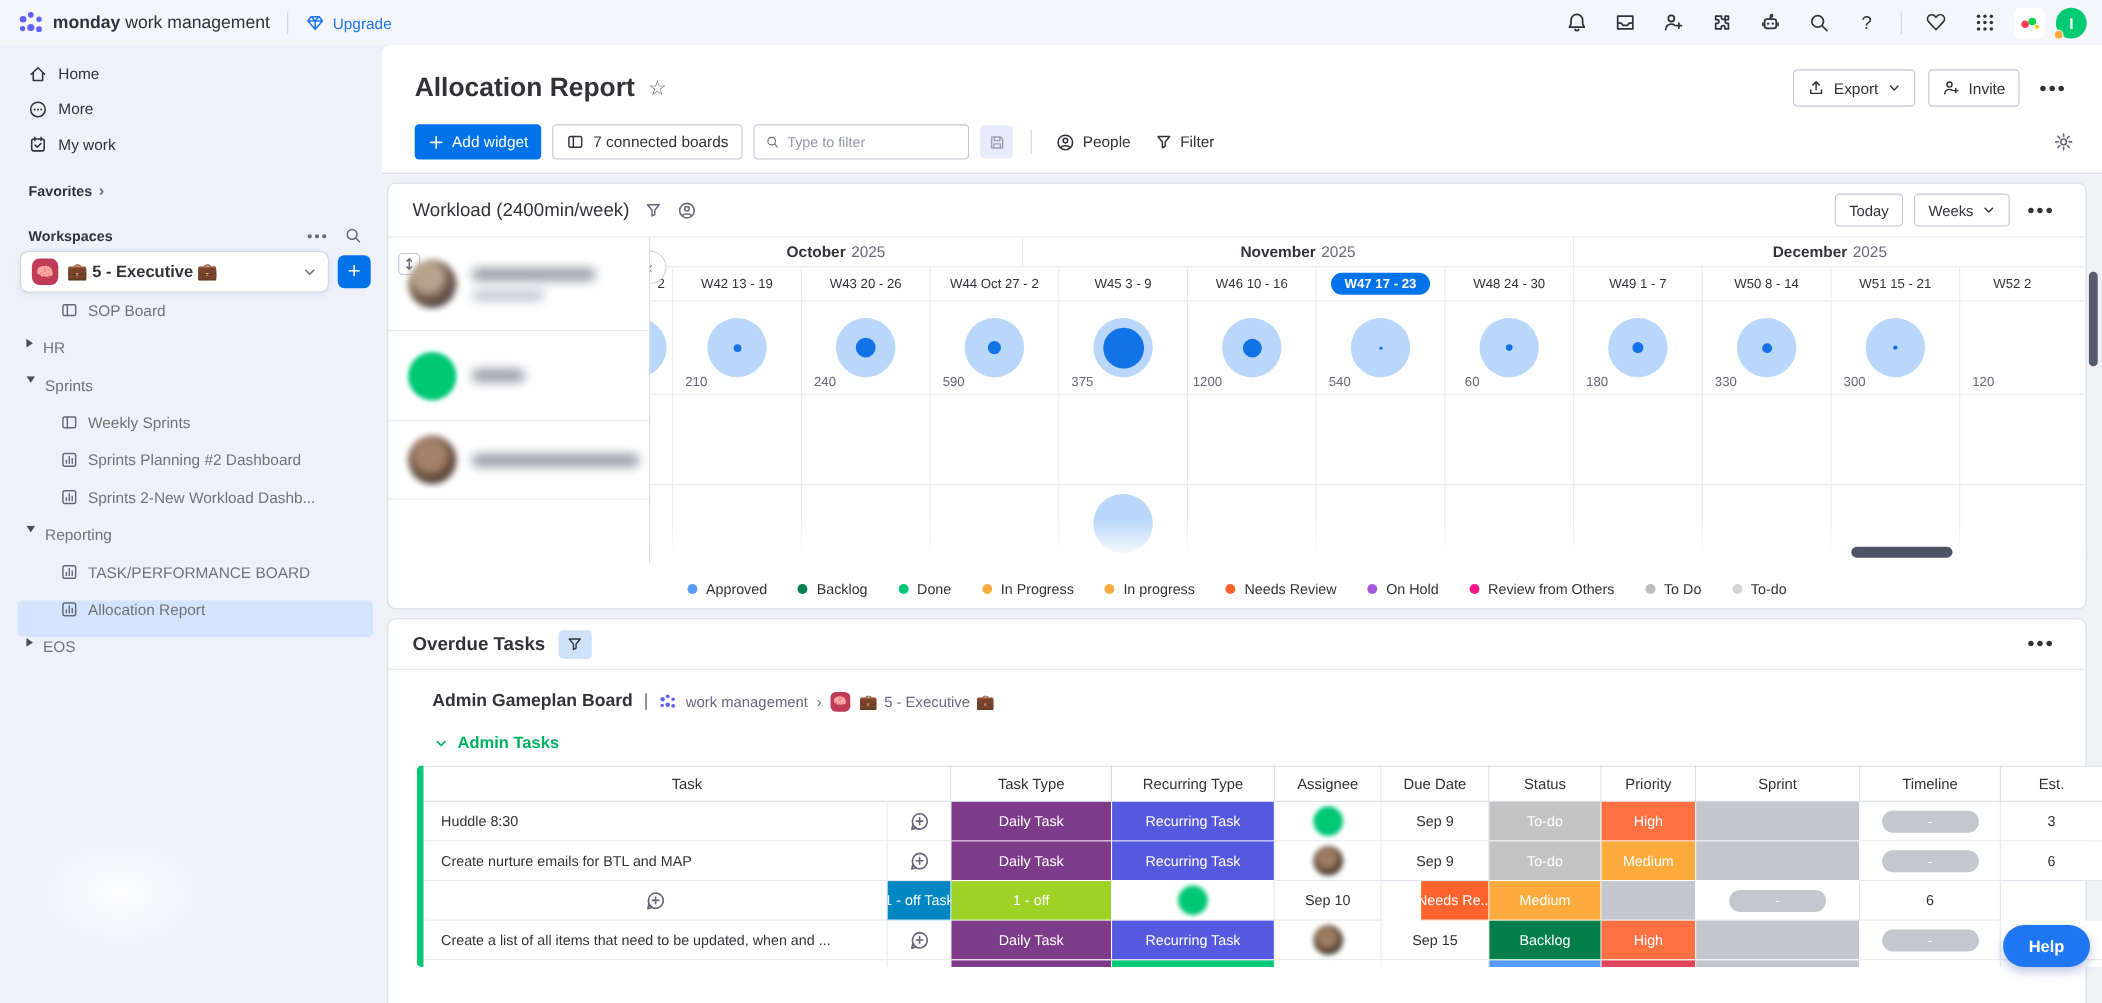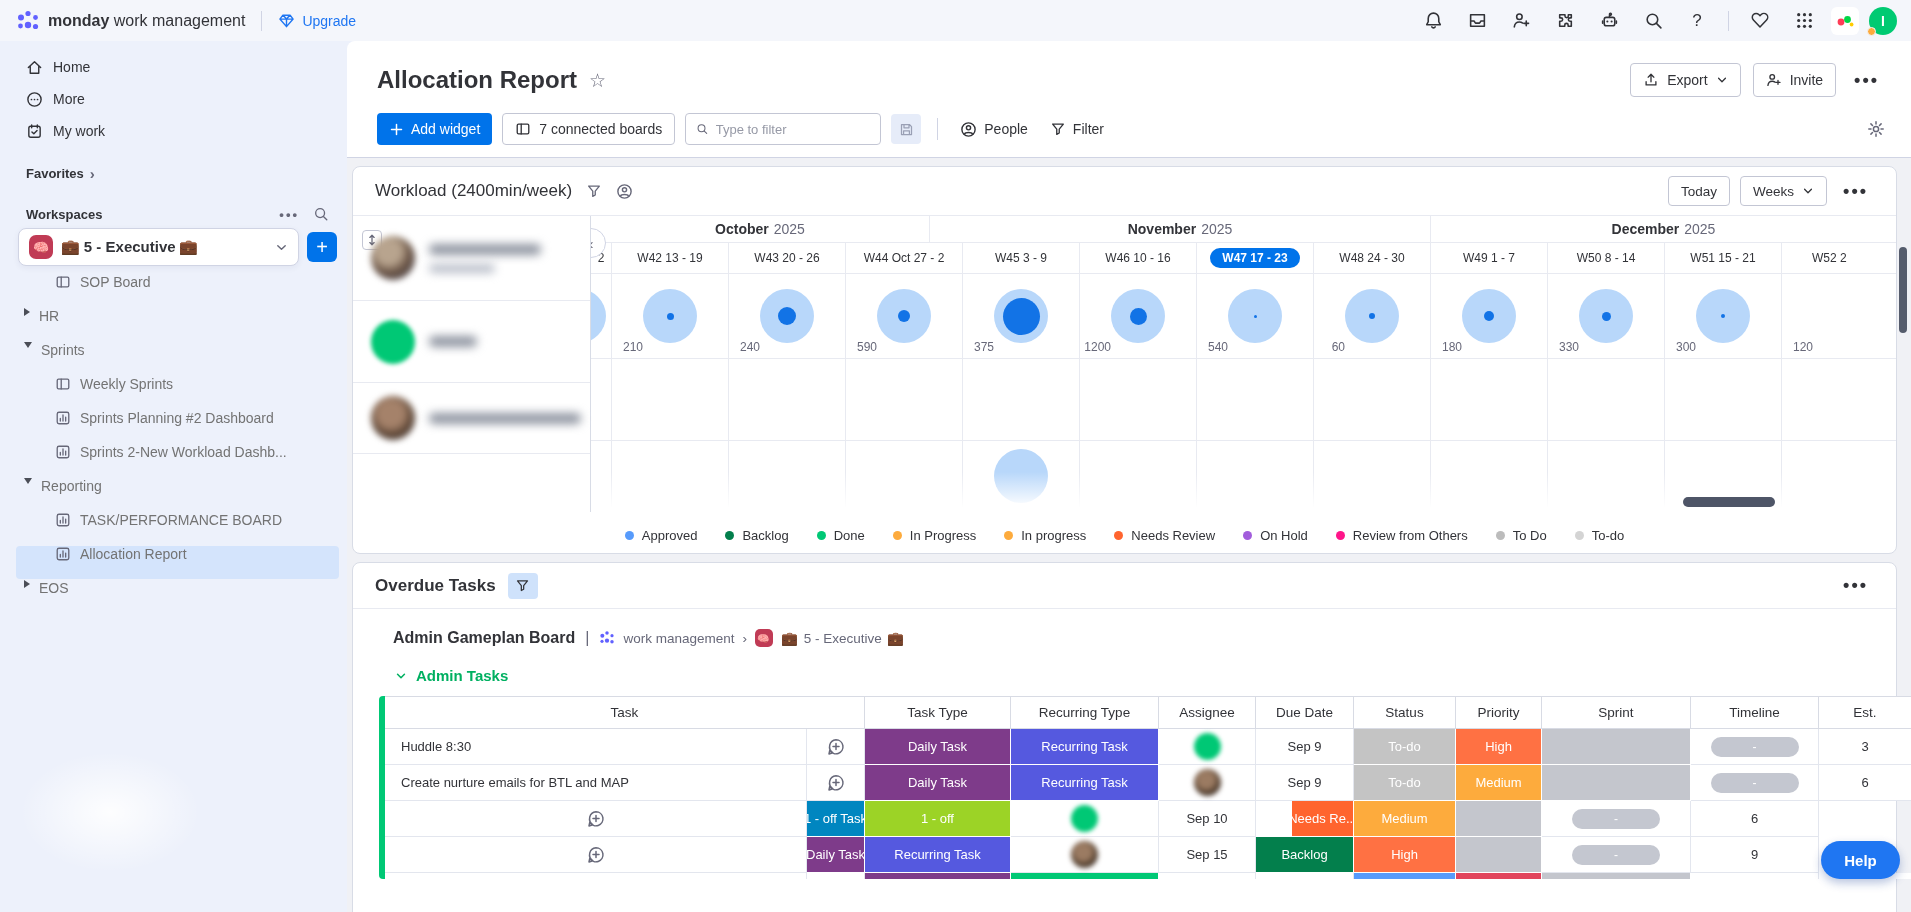--- a/index.html
+++ b/index.html
@@ -825,20 +825,21 @@
                 <div>Sep 10</div>
                 <div class="cell-color" style="background: rgb(255, 100, 46); margin-left: 36px;">Needs Re...</div>
                 <div class="cell-color" style="background: rgb(253, 171, 61);">Medium</div>
                 <div class="c-sprint" style="background: rgb(196, 198, 205);"></div>
                 <div>
                   <div class="tl-pill">-</div>
                 </div>
                 <div>6</div>
               </div>
               <div class="t-row t-body">
+                <div class="c-task">Create a list of all items that need to be updated, when and ...</div>
                 <div>
                   <svg width="20" height="20" viewBox="0 0 20 20">
                     <path class="ic ic-gray" d="M10 2.8a7 7 0 1 1-6.2 10.3L3 17l4-1.2A7 7 0 0 1 10 2.8z M10 6.5v6 M7 9.5h6"></path>
                   </svg>
                 </div>
                 <div class="cell-color" style="background: rgb(126, 59, 138);">Daily Task</div>
                 <div class="cell-color" style="background: rgb(85, 89, 223);">Recurring Task</div>
                 <div>
                   <div class="as-avatar photo"></div>
                 </div>

